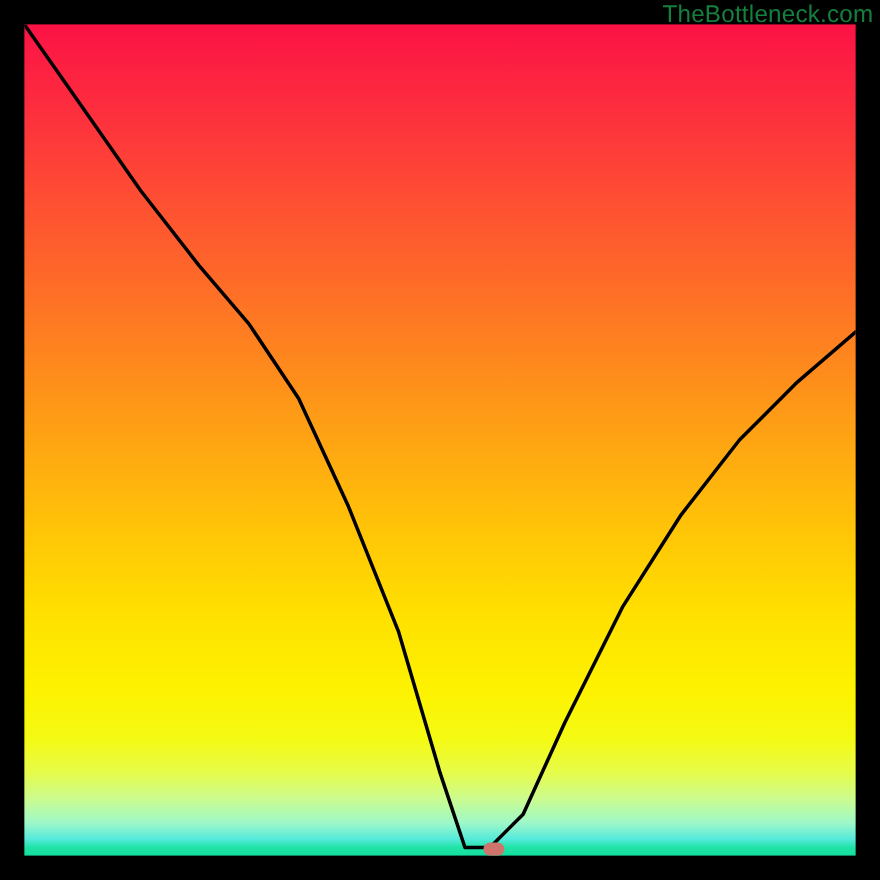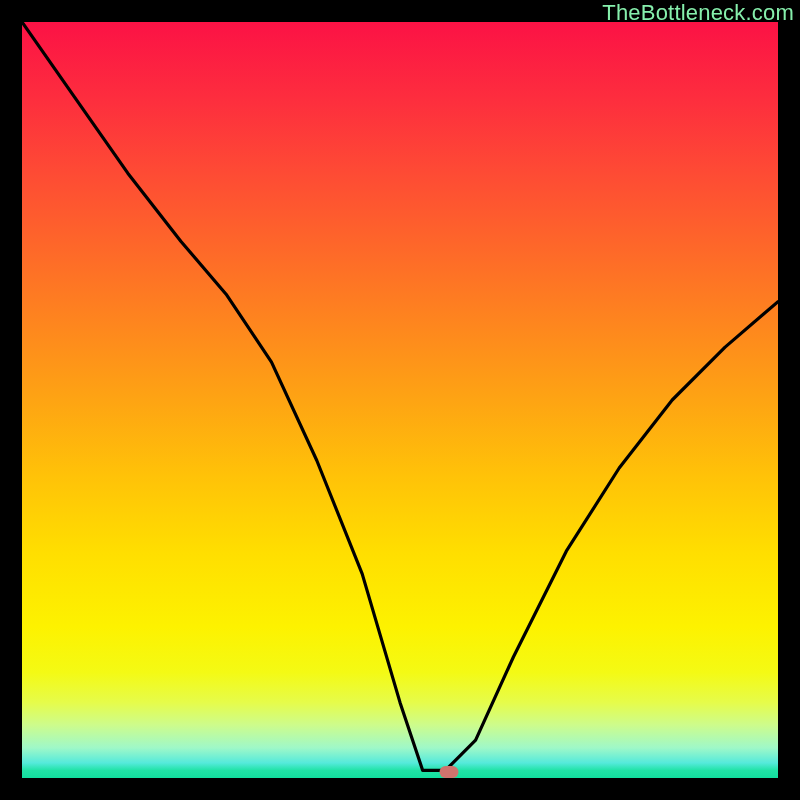--- a/index.html
+++ b/index.html
@@ -60,21 +60,21 @@
     background: #cf736d;
     border-radius: 6px;
     transform: translate(-50%, -50%);
   }
   .watermark {
     position: absolute;
     top: 0px;
     right: 6px;
     font-family: Arial, Helvetica, sans-serif;
     font-size: 22px;
-    color: #86efac;
+    color: #15803d;
     letter-spacing: 0.2px;
   }
 </style>
 </head>
 <body>
 
 <div class="frame">
   <div class="plot">
     <div class="gradient"></div>
     <svg class="curve-svg" viewBox="0 0 756 756" preserveAspectRatio="none">

